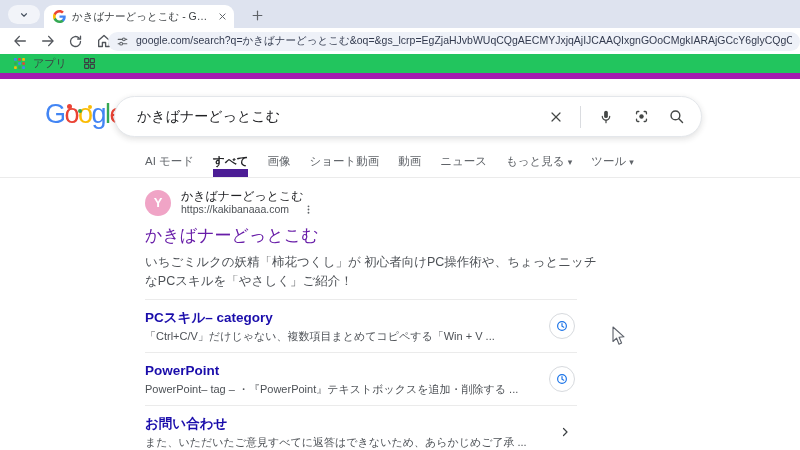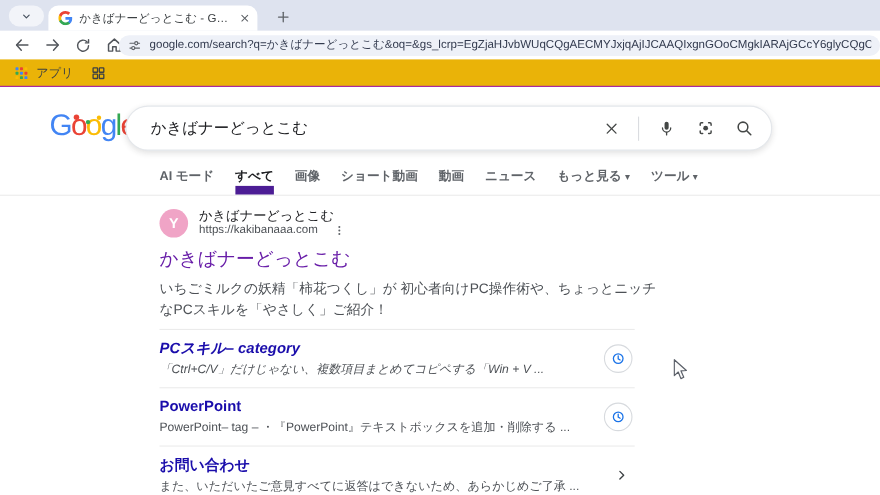--- a/index.html
+++ b/index.html
@@ -18,53 +18,53 @@
   .tab-search-btn{position:absolute;left:8px;top:5px;width:32px;height:19px;border-radius:10px;background:rgba(255,255,255,.62);display:flex;align-items:center;justify-content:center;cursor:pointer;}
   .active-tab{position:absolute;left:44px;top:5px;width:190px;height:23px;background:#fff;border-radius:9px 9px 0 0;display:flex;align-items:center;gap:6px;padding:0 7px 0 9px;}
   .tab-title{flex:1;font-size:10.5px;color:#3c4043;white-space:nowrap;overflow:hidden;text-overflow:ellipsis;}
   .newtab-btn{position:absolute;left:248px;top:6px;width:18px;height:18px;display:flex;align-items:center;justify-content:center;cursor:pointer;}
 
   .toolbar{position:absolute;left:0;top:28px;width:800px;height:26px;background:#fff;display:flex;align-items:center;}
   .nav-icon{width:17px;height:17px;margin-left:11px;display:flex;align-items:center;justify-content:center;cursor:pointer;}
   .urlbar{position:absolute;left:108px;top:3.5px;width:692px;height:19px;border-radius:10px;background:var(--urlbar-bg);display:flex;align-items:center;padding:0 8px;}
   .url-text{font-size:10.5px;color:#333b4f;white-space:nowrap;overflow:hidden;margin-left:7px;flex:1;}
 
-  .bookmarksbar{position:absolute;left:0;top:54px;width:800px;height:25px;background:#eab308;border-bottom:1px solid #a21caf;display:flex;align-items:center;padding-left:13px;}
+  .bookmarksbar{position:absolute;left:0;top:54px;width:800px;height:25px;background:#22c55e;border-bottom:6px solid #a21caf;display:flex;align-items:center;padding-left:13px;}
   .bm-label{font-size:11px;color:#3c4043;margin-left:7px;}
   .bm-grid2{margin-left:16px;}
 
   
   .glogo{position:absolute;left:45px;top:99px;font-size:27px;font-weight:500;letter-spacing:-1.5px;cursor:pointer;}
   .c-blue{color:var(--google-blue);} .c-red{color:var(--google-red);} .c-yellow{color:var(--google-yellow);} .c-green{color:var(--google-green);}
   .doodle-dot{position:absolute;border-radius:50%;width:5px;height:5px;}
   .search-pill{position:absolute;left:114px;top:96px;width:588px;height:41px;border-radius:22px;background:#fff;border:1px solid #e4e7eb;box-shadow:0 2px 6px rgba(32,33,36,.14);display:flex;align-items:center;padding:0 15px 0 22px;}
   .query-input{flex:1;border:none;outline:none;font-size:14px;color:var(--text-dark);font-family:inherit;background:transparent;}
   .pill-icon{width:20px;height:20px;display:flex;align-items:center;justify-content:center;cursor:pointer;margin-left:15px;}
   .pill-sep{width:1px;height:22px;background:#dadce0;margin-left:14px;}
 
   
   .result-tabs{position:absolute;left:145px;top:150px;height:27px;display:flex;gap:19px;font-size:11.5px;color:var(--icon-gray);}
-  .rtab{height:27px;line-height:22px;cursor:pointer;white-space:nowrap;font-weight:bold;}
+  .rtab{height:27px;line-height:22px;cursor:pointer;white-space:nowrap;}
   .rtab.active{color:var(--text-dark);font-weight:bold;border-bottom:8px solid #4c1d95;}
   .rtab .caret{font-size:9px;margin-left:3px;}
   .tabs-divider{position:absolute;left:0;top:177px;width:800px;height:1px;background:var(--divider);}
 
   
   .results{position:absolute;left:145px;top:189px;width:432px;}
   .src-row{display:flex;gap:10px;align-items:center;}
   .src-favicon{width:26px;height:26px;border-radius:50%;background:var(--favicon-pink);color:#fff;font-size:13px;font-weight:bold;display:flex;align-items:center;justify-content:center;flex:0 0 26px;cursor:pointer;}
   .site-name{font-size:12px;color:var(--text-dark);line-height:14px;}
   .site-url-row{display:flex;align-items:center;}
   .site-url{font-size:10.5px;color:var(--text-gray);line-height:13px;}
   .more-vert{margin-left:14px;cursor:pointer;}
   .r-title{margin-top:8px;font-size:17px;color:var(--visited-purple);cursor:pointer;display:inline-block;}
   .r-snippet{margin-top:6px;font-size:12.5px;color:var(--text-gray);line-height:19px;width:458px;}
   .sitelinks{margin-top:2px;}
   .sl-row{position:relative;border-top:1px solid var(--divider);padding:8px 70px 9px 0;}
-  .sl-row:first-child{margin-top:8px;font-style:italic;}
+  .sl-row:first-child{margin-top:8px;}
   .sl-title{font-size:13.5px;line-height:16px;color:var(--link-blue);font-weight:bold;cursor:pointer;display:inline-block;}
   .sl-snippet{margin-top:3px;font-size:11px;line-height:14px;color:var(--text-gray);white-space:nowrap;}
   .sl-action{position:absolute;right:2px;top:50%;transform:translateY(-50%);}
   .history-btn{width:26px;height:26px;border-radius:50%;border:1px solid #d7dade;display:flex;align-items:center;justify-content:center;cursor:pointer;background:#fff;}
   .chevron-btn{width:20px;height:20px;display:flex;align-items:center;justify-content:center;cursor:pointer;}
 
   .cursor{position:absolute;left:612px;top:326px;pointer-events:none;}
 </style>
 </head>
 <body>

